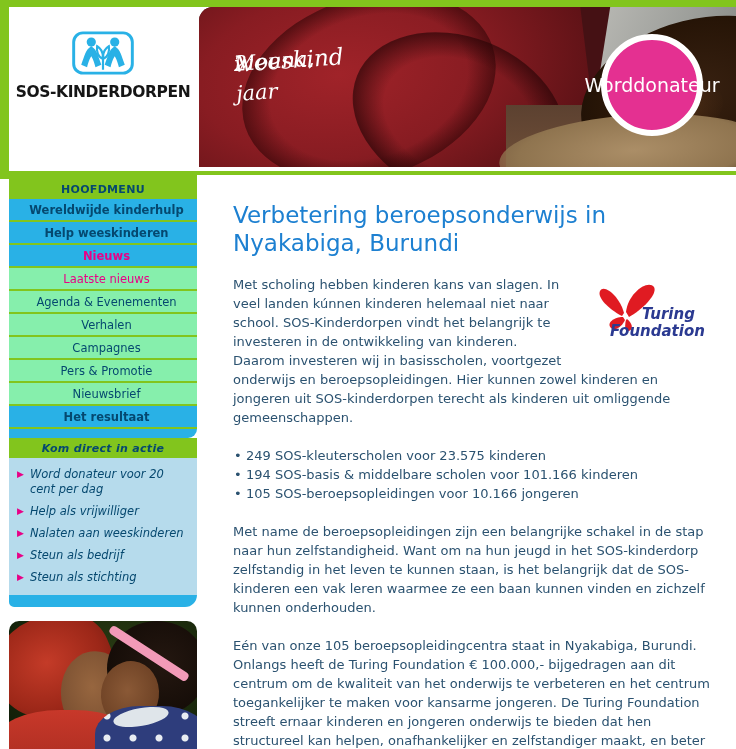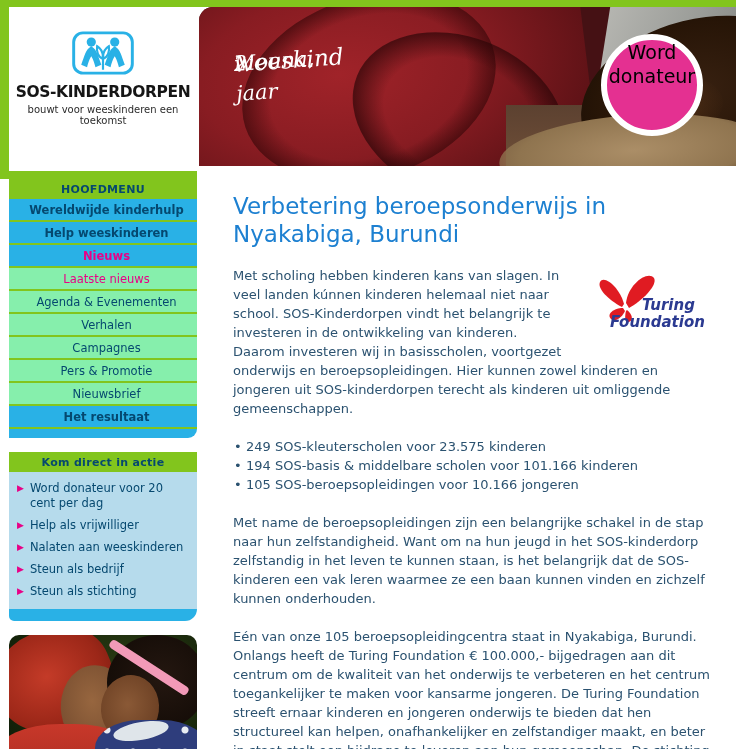--- a/index.html
+++ b/index.html
@@ -36,34 +36,34 @@
           background:radial-gradient(ellipse at 48% 45%,#382111 0%,#271507 55%,#170c04 85%);}
   .h-cheek{left:430px;top:72px;width:95px;height:62px;border-radius:50%;transform:rotate(-16deg);
            background:radial-gradient(ellipse at 50% 50%,#4c2d15 0%,rgba(60,35,16,0) 75%);}
   .h-blanket{left:300px;bottom:-26px;width:270px;height:78px;border-radius:50%;transform:rotate(-4deg);
              background:radial-gradient(ellipse at 50% 45%,#ab8e67 0%,#8f744f 60%,rgba(90,70,45,0) 100%);}
   .hero-caption{position:absolute;left:34px;top:42px;color:#fff;
                 font-family:"DejaVu Serif","Liberation Serif",serif;font-style:italic;
                 font-size:21px;line-height:30px;transform:rotate(-4deg);}
   .hero-caption .cap3{font-size:23px;}
   .donate-circle{position:absolute;right:33px;top:27px;width:90px;height:90px;border-radius:50%;
-                 background:#e43091;border:6px solid #fff;color:#000000;display:flex;flex-direction:column;
-                 align-items:center;font-size:19px;line-height:24px;cursor:pointer;}
+                 background:#e43091;border:6px solid #fff;color:#ffffff;display:flex;flex-direction:row;
+                 align-items:center;justify-content:center;font-size:19px;line-height:24px;cursor:pointer;}
 
   
   .sidebar{position:absolute;left:9px;top:179px;width:188px;}
   .menu-title{background:#82c51d;color:#05486f;font-size:11px;font-weight:bold;text-align:center;
               padding:4px 0 3px 0;letter-spacing:.3px;}
   .mi{background:#29b1e6;color:#05486f;font-size:11.5px;font-weight:bold;
       padding:4px 6px 3px 13px;border-bottom:2px solid #82c51d;line-height:14px;cursor:pointer;text-align:center;}
   .mi.sub{background:#86efac;font-weight:normal;}
   .mi.active{color:#e80087;}
   .menu-cap{background:#29b1e6;height:9px;border-radius:0 0 10px 0;}
 
-  .action{margin-top:14px;}
+  .action{font-style:italic;}
   .action-body{background:#b6dbec;padding:9px 6px 3px 8px;}
   .ai{display:flex;gap:6px;color:#05486f;font-size:11.5px;line-height:15px;margin-bottom:7px;cursor:pointer;}
   .ai .arrow{color:#e80087;font-size:9px;line-height:15px;flex:0 0 auto;}
   .action-cap{background:#29b1e6;height:12px;border-radius:0 0 12px 5px;}
 
   
   .side-photo{position:relative;margin-top:14px;width:188px;height:139px;border-radius:10px;
               overflow:hidden;background:radial-gradient(ellipse at 60% 30%,#2a3b13 0%,#15230a 70%,#0d1806 100%);}
   .side-photo div{position:absolute;}
   .s-scarf{left:-14px;top:-6px;width:118px;height:100px;border-radius:46%;transform:rotate(-22deg);
@@ -77,21 +77,21 @@
   .s-headband{right:2px;top:28px;width:92px;height:9px;background:#f29ab8;transform:rotate(33deg);border-radius:4px;}
   .s-childface{right:38px;top:40px;width:58px;height:66px;border-radius:50%;transform:rotate(7deg);
                background:radial-gradient(ellipse at 45% 45%,#8a5936 0%,#6e4225 70%);}
   .s-childdress{right:-10px;bottom:-16px;width:112px;height:70px;border-radius:40%;
                 background:#2e3d7c;
                 background-image:radial-gradient(circle at 12px 10px,#e8ecf2 3px,rgba(0,0,0,0) 4px);
                 background-size:26px 22px;}
   .s-collar{right:28px;bottom:34px;width:56px;height:18px;border-radius:50%;background:#dfe5ea;transform:rotate(-10deg);}
 
   
-  .content{position:absolute;left:197px;top:166px;width:539px;height:572px;background:#fff;
+  .content{position:absolute;left:197px;top:175px;width:539px;height:572px;background:#fff;
            box-sizing:border-box;padding:26px 26px 0 36px;color:#2b5270;}
   h1.page-title{margin:0 0 18px 0;font-size:23px;font-weight:normal;line-height:28px;color:#1d80d1;}
   .content p{margin:0 0 19px 0;font-size:13px;line-height:19px;}
   .bullets{margin:0 0 19px 0;padding:0;list-style:none;font-size:13px;line-height:19px;}
   .bullets li{position:relative;padding-left:13px;}
   .bullets li::before{content:"\2022";position:absolute;left:1px;}
 
   .turing-logo{position:relative;float:right;width:126px;height:68px;margin:4px 0 6px 16px;cursor:pointer;}
   .turing-logo svg{position:absolute;left:12px;top:0;}
   .tf-t1{position:absolute;left:58px;top:26px;font-size:15px;font-weight:bold;font-style:italic;color:#2b3a91;}
@@ -108,21 +108,20 @@
   <div class="logo-panel">
     <svg width="62" height="44" viewBox="0 0 74 52">
       <rect x="2" y="2" width="70" height="48" rx="11" fill="none" stroke="#29b1e6" stroke-width="3.5"></rect>
       <circle cx="23" cy="13" r="5.5" fill="#29b1e6"></circle>
       <path d="M23 18 C16 22 15 30 11 40 L18 43 C20 36 21 33 23 30 C25 33 26 36 28 43 L35 40 C31 30 30 22 23 18 Z" fill="#29b1e6"></path>
       <circle cx="51" cy="13" r="5.5" fill="#29b1e6"></circle>
       <path d="M51 18 C44 22 43 30 39 40 L46 43 C48 36 49 33 51 30 C53 33 54 36 56 43 L63 40 C59 30 58 22 51 18 Z" fill="#29b1e6"></path>
       <path d="M37 46 V30 M37 33 C31 31 29 24 30 18 C35 21 37 26 37 31 M37 33 C43 31 45 24 44 18 C39 21 37 26 37 31" fill="none" stroke="#29b1e6" stroke-width="2.6"></path>
     </svg>
     <div class="brand-name">SOS-KINDERDORPEN</div>
-    <div class="brand-tagline">bouwt voor weeskinderen een toekomst</div>
   </div>
 
   <div class="hero">
     <div class="h-cloth"></div>
     <div class="h-fold1"></div>
     <div class="h-fold2"></div>
     <div class="h-metal"></div>
     <div class="h-ground"></div>
     <div class="h-head"></div>
     <div class="h-cheek"></div>

